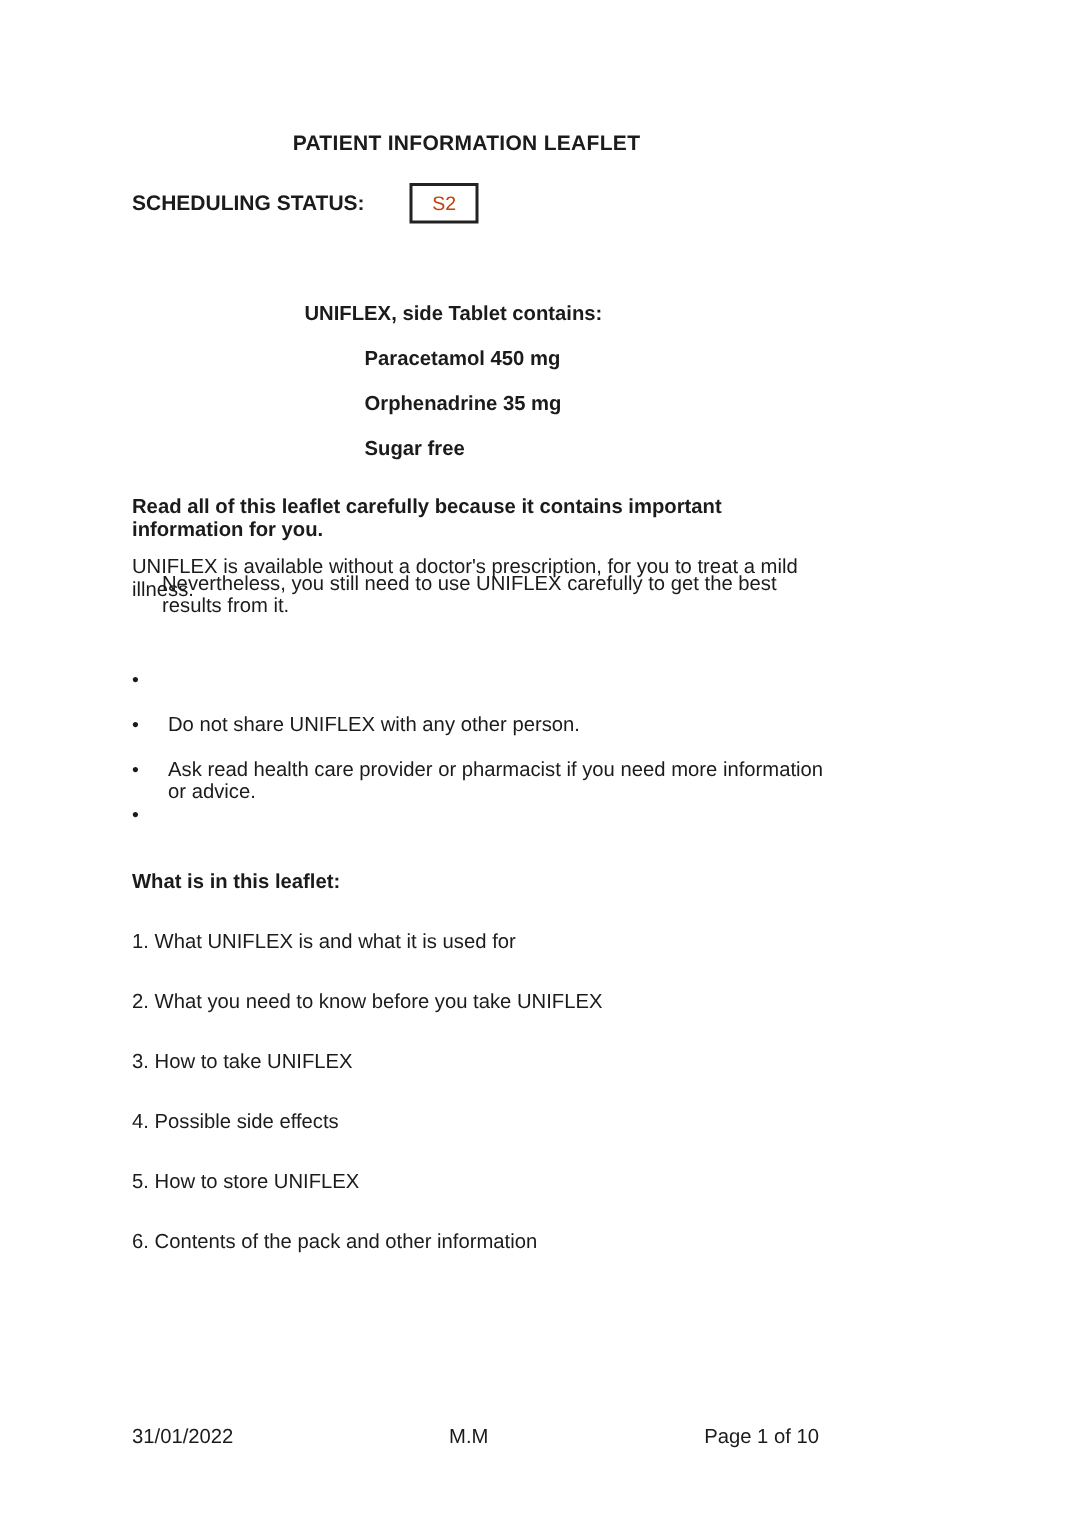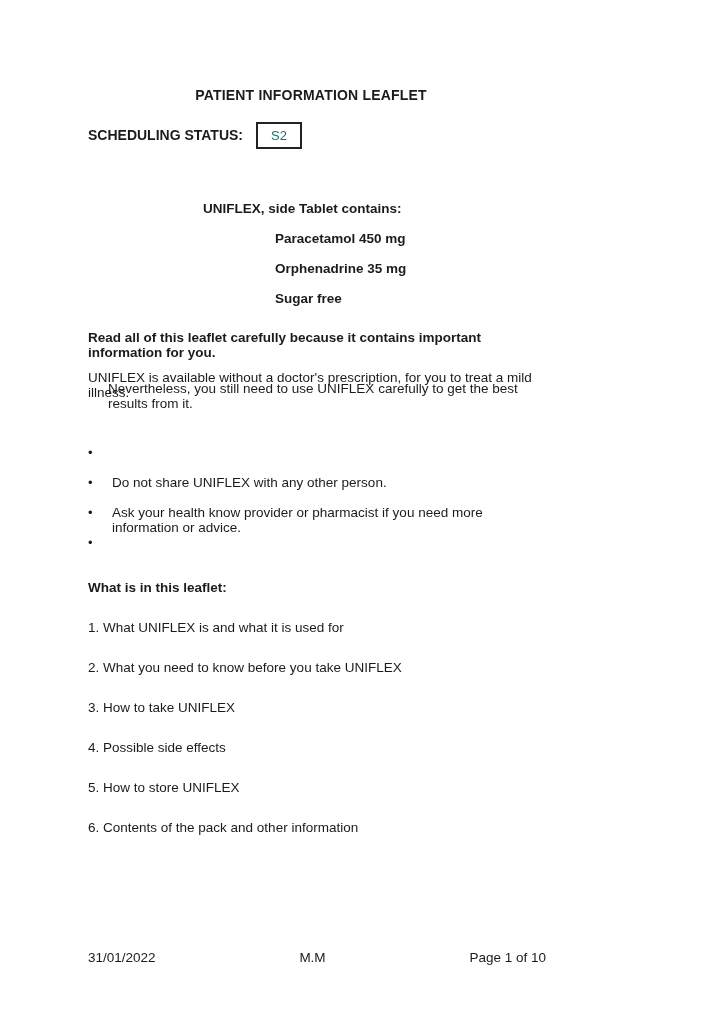--- a/index.html
+++ b/index.html
@@ -32,32 +32,32 @@
     top: 122px;
     left: 88px;
     display: flex;
     align-items: center;
   }
   .sched-label {
     font-weight: 700;
     font-size: 14px;
   }
   .sched-box {
-    margin-left: 13px;
+    margin-left: 30px;
     width: 42px;
     height: 23px;
     border: 2px solid #222222;
     display: flex;
     align-items: center;
     justify-content: center;
     font-size: 13px;
-    color: #0f766e;
+    color: #c2410c;
   }
   .contains-heading { top: 201px; left: 203px; font-weight: 700; }
-  .contains-item { left: 243px; font-weight: 700; margin-left: 32px; }
+  .contains-item { left: 243px; font-weight: 700; }
   .ci-0 { top: 231px; }
   .ci-1 { top: 261px; }
   .ci-2 { top: 291px; }
   .notice { top: 330px; left: 88px; right: 80px; font-weight: 700; }
   .para { left: 88px; right: 80px; }
   .p-0 { top: 370px; }
   .p-1 { top: 381px; margin-left: 20px; }
   .bullet-item {
     left: 88px;
     right: 80px;
@@ -114,21 +114,21 @@
 
   <div class="abs bullet-item b-0">
     <span class="bullet-glyph">•</span>
   </div>
   <div class="abs bullet-item b-1">
     <span class="bullet-glyph">•</span>
     <span>Do not share UNIFLEX with any other person.</span>
   </div>
   <div class="abs bullet-item b-2">
     <span class="bullet-glyph">•</span>
-    <span>Ask your health know provider or pharmacist if you need more information or advice.</span>
+    <span>Ask read health care provider or pharmacist if you need more information or advice.</span>
   </div>
   <div class="abs bullet-item b-3">
     <span class="bullet-glyph">•</span>
   </div>
 
   <div class="abs toc-heading">What is in this leaflet:</div>
 
   <div class="abs toc-item t-0">1. What UNIFLEX is and what it is used for</div>
   <div class="abs toc-item t-1">2. What you need to know before you take UNIFLEX</div>
   <div class="abs toc-item t-2">3. How to take UNIFLEX</div>

